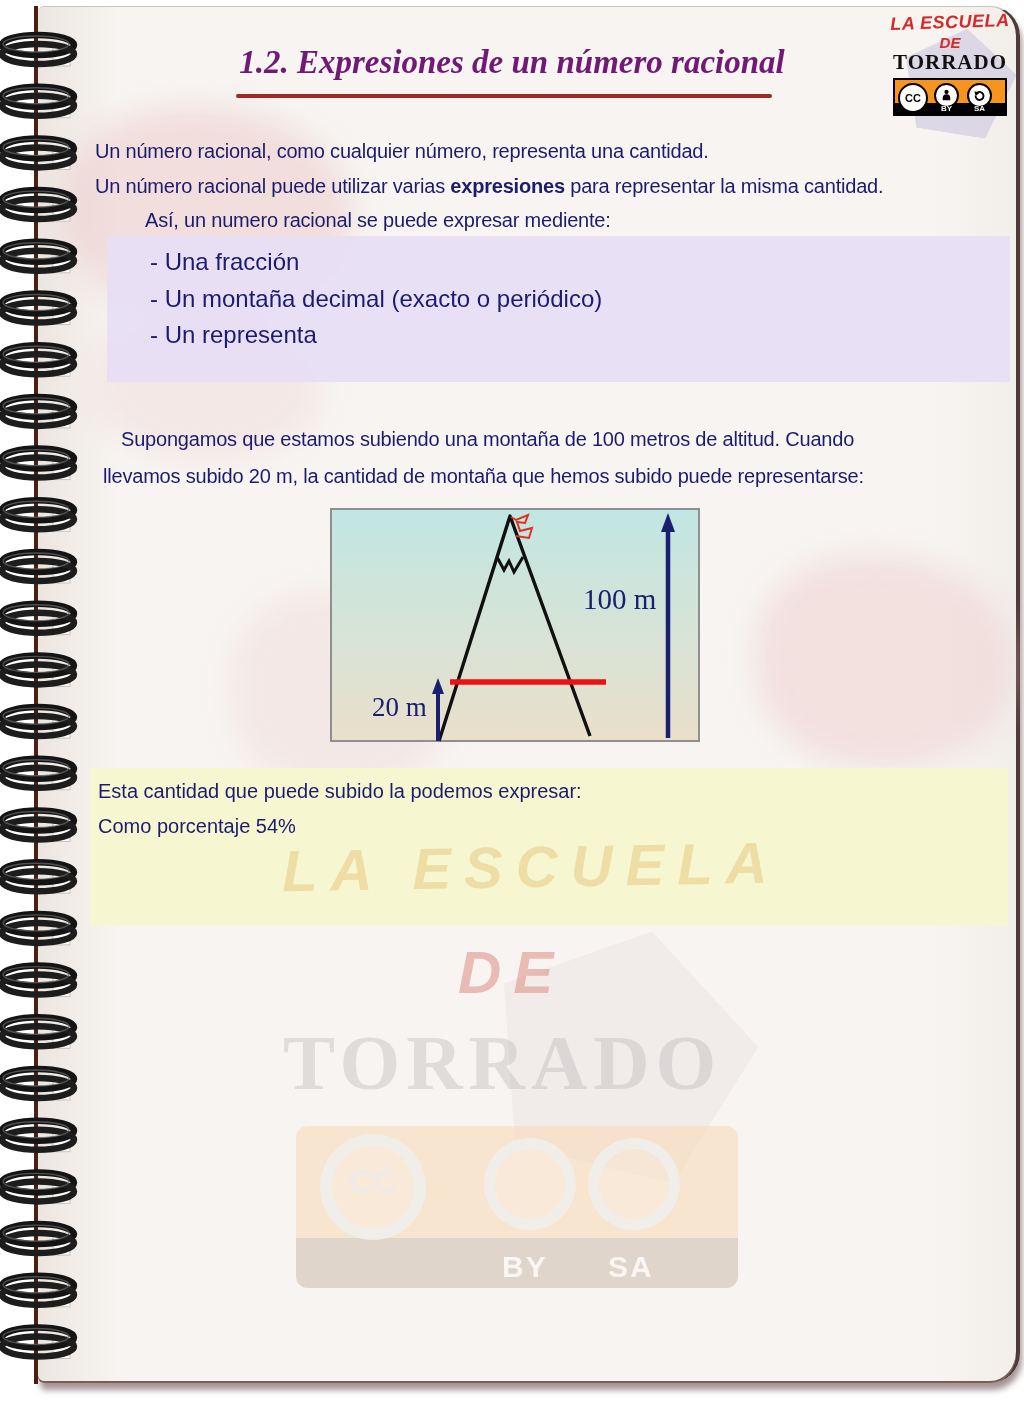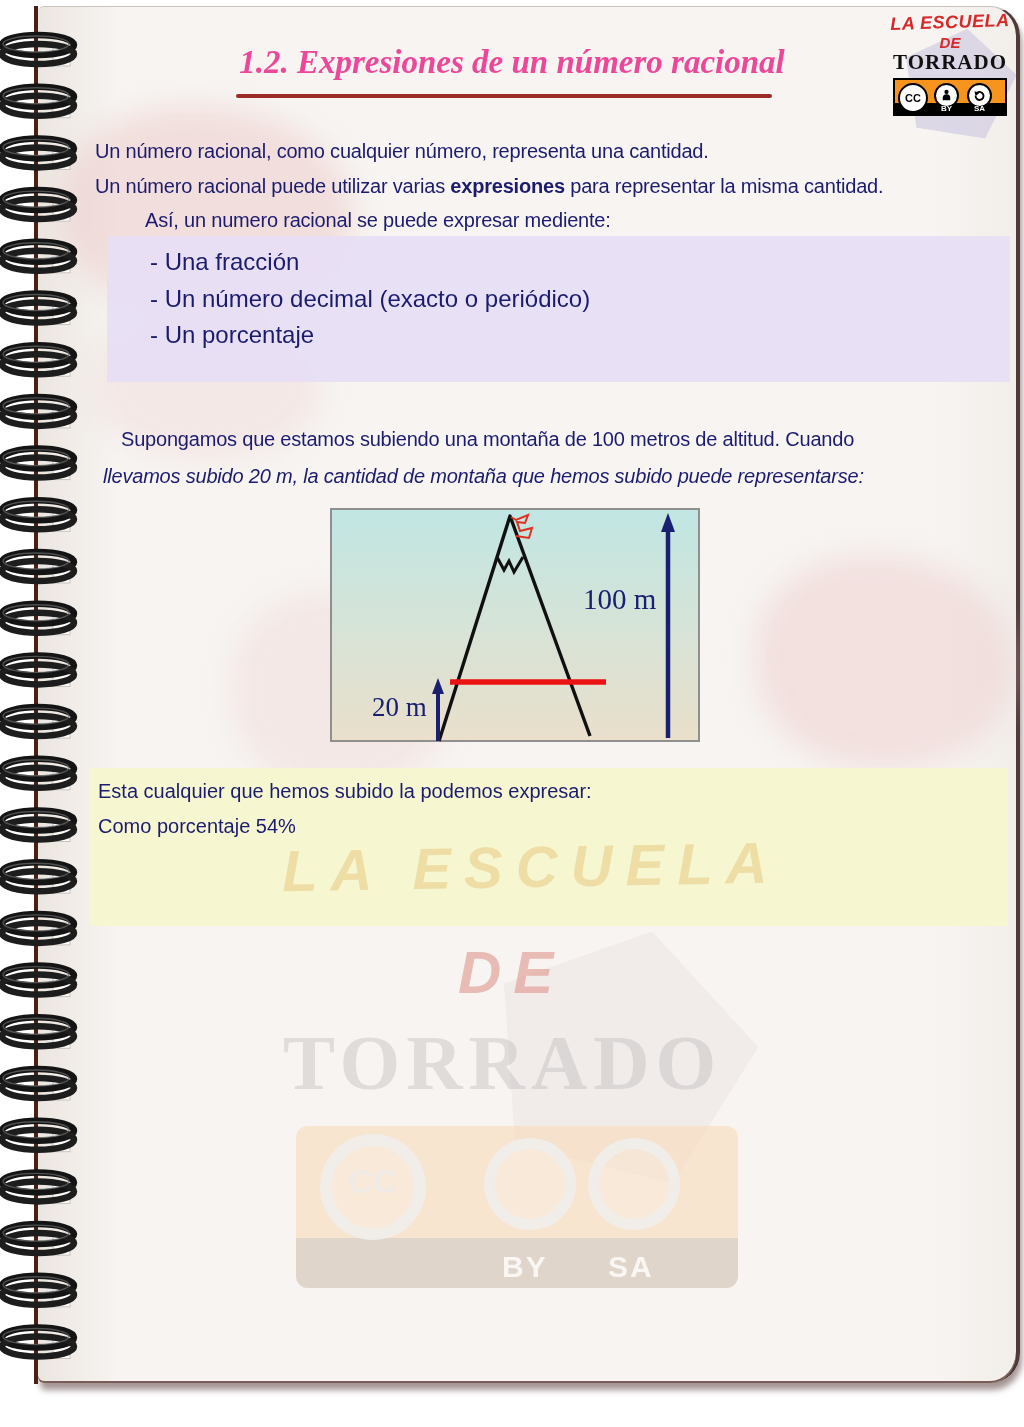--- a/index.html
+++ b/index.html
@@ -41,21 +41,21 @@
   .wm-by-c {left:188px;top:12px;width:70px;height:70px;border:11px solid rgba(240,237,234,.9);}
   .wm-sa-c {left:292px;top:12px;width:70px;height:70px;border:11px solid rgba(240,237,234,.9);}
   .wm-cc-t{position:absolute;left:24px;top:36px;width:106px;text-align:center;
            font-weight:bold;font-size:34px;color:rgba(238,234,230,.95);}
   .wm-bysa{position:absolute;top:124px;font-weight:bold;font-size:30px;
            color:rgba(250,248,246,.95);letter-spacing:2px;}
   .wm-by-t{left:206px;} .wm-sa-t{left:312px;}
   
   .title{position:absolute;left:232px;top:44px;width:560px;text-align:center;z-index:5;
          font-family:"Liberation Serif",serif;font-style:italic;font-weight:bold;
-         font-size:33px;color:#ec4899;}
+         font-size:33px;color:#701a75;}
   .title-underline{position:absolute;left:236px;top:94px;width:536px;height:4px;
                    background:#9e2a28;border-radius:2px;z-index:5;}
   
   .logo{position:absolute;left:884px;top:12px;width:132px;text-align:center;z-index:5;}
   .logo-l1{font-style:italic;font-weight:bold;font-size:18px;color:#d42a2a;
            transform:rotate(-2deg);letter-spacing:.5px;}
   .logo-l2{font-style:italic;font-weight:bold;font-size:15px;color:#d42a2a;margin-top:1px;}
   .logo-l3{font-family:"Liberation Serif",serif;font-weight:bold;font-size:21px;
            letter-spacing:1px;color:#101010;margin-top:-1px;}
   .badge{position:relative;margin:3px auto 0;width:110px;height:34px;background:#f7941d;
@@ -139,27 +139,27 @@
     </div>
   </div>
 
   <div class="hand" style="left:95px;top:140px;">Un número racional, como cualquier número, representa una cantidad.</div>
   <div class="hand" style="left:95px;top:175px;"><span>Un número racional puede utilizar varias </span><b>expresiones</b><span> para representar la misma cantidad.</span></div>
   <div class="hand" style="left:145px;top:209px;">Así, un numero racional se puede expresar mediente:</div>
 
   <div class="purple-box"></div>
   <div class="purple-items">
     <div>- Una fracción</div>
-    <div>- Un número decimal (exacto o periódico)</div>
-    <div>- Un porcentaje</div>
+    <div>- Un montaña decimal (exacto o periódico)</div>
+    <div>- Un representa</div>
   </div>
 
   <div class="hand para2" style="left:103px;top:421px;width:890px;">
     <div>Supongamos que estamos subiendo una montaña de 100 metros de altitud. Cuando</div>
-    <div style="text-indent:0;font-style:italic;">llevamos subido 20 m, la cantidad de montaña que hemos subido puede representarse:</div>
+    <div style="text-indent:0;">llevamos subido 20 m, la cantidad de montaña que hemos subido puede representarse:</div>
   </div>
 
   <svg class="figure" width="370" height="234" viewBox="0 0 370 234">
     <defs>
       <linearGradient id="skyground" x1="0" y1="0" x2="0" y2="1">
         <stop offset="0" stop-color="#c0e6e3"></stop>
         <stop offset="0.55" stop-color="#d8e3d6"></stop>
         <stop offset="1" stop-color="#eadfcb"></stop>
       </linearGradient>
     </defs>
@@ -176,21 +176,21 @@
     <polygon points="102,186 108,170 114,186" fill="#1a2070"></polygon>
 
     <line x1="338" y1="230" x2="338" y2="20" stroke="#1a2070" stroke-width="4.5"></line>
     <polygon points="331,24 338,5 345,24" fill="#1a2070"></polygon>
     <text x="253" y="101" font-family="Liberation Serif, serif" font-size="29" fill="#1a2070">100 m</text>
     <text x="42" y="208" font-family="Liberation Serif, serif" font-size="27" fill="#1a2070">20 m</text>
   </svg>
 
   <div class="yellow-box"></div>
   <div class="yellow-lines">
-    <div>Esta cualquier que hemos subido la podemos expresar:</div>
+    <div>Esta cantidad que puede subido la podemos expresar:</div>
     <div>Como porcentaje  54%</div>
   </div>
 
   <svg class="rings" id="rings-svg" width="95" height="1427">
     <defs>
       <g id="ring">
         <ellipse cx="38" cy="-5" rx="36" ry="10" fill="none" stroke="#141414" stroke-width="6.5"></ellipse>
         <ellipse cx="38" cy="4" rx="36" ry="10" fill="none" stroke="#1d1d1d" stroke-width="6.5"></ellipse>
         <ellipse cx="36" cy="-6" rx="33" ry="8" fill="none" stroke="#6a6a6a" stroke-width="1.4" opacity="0.7"></ellipse>
       </g>

